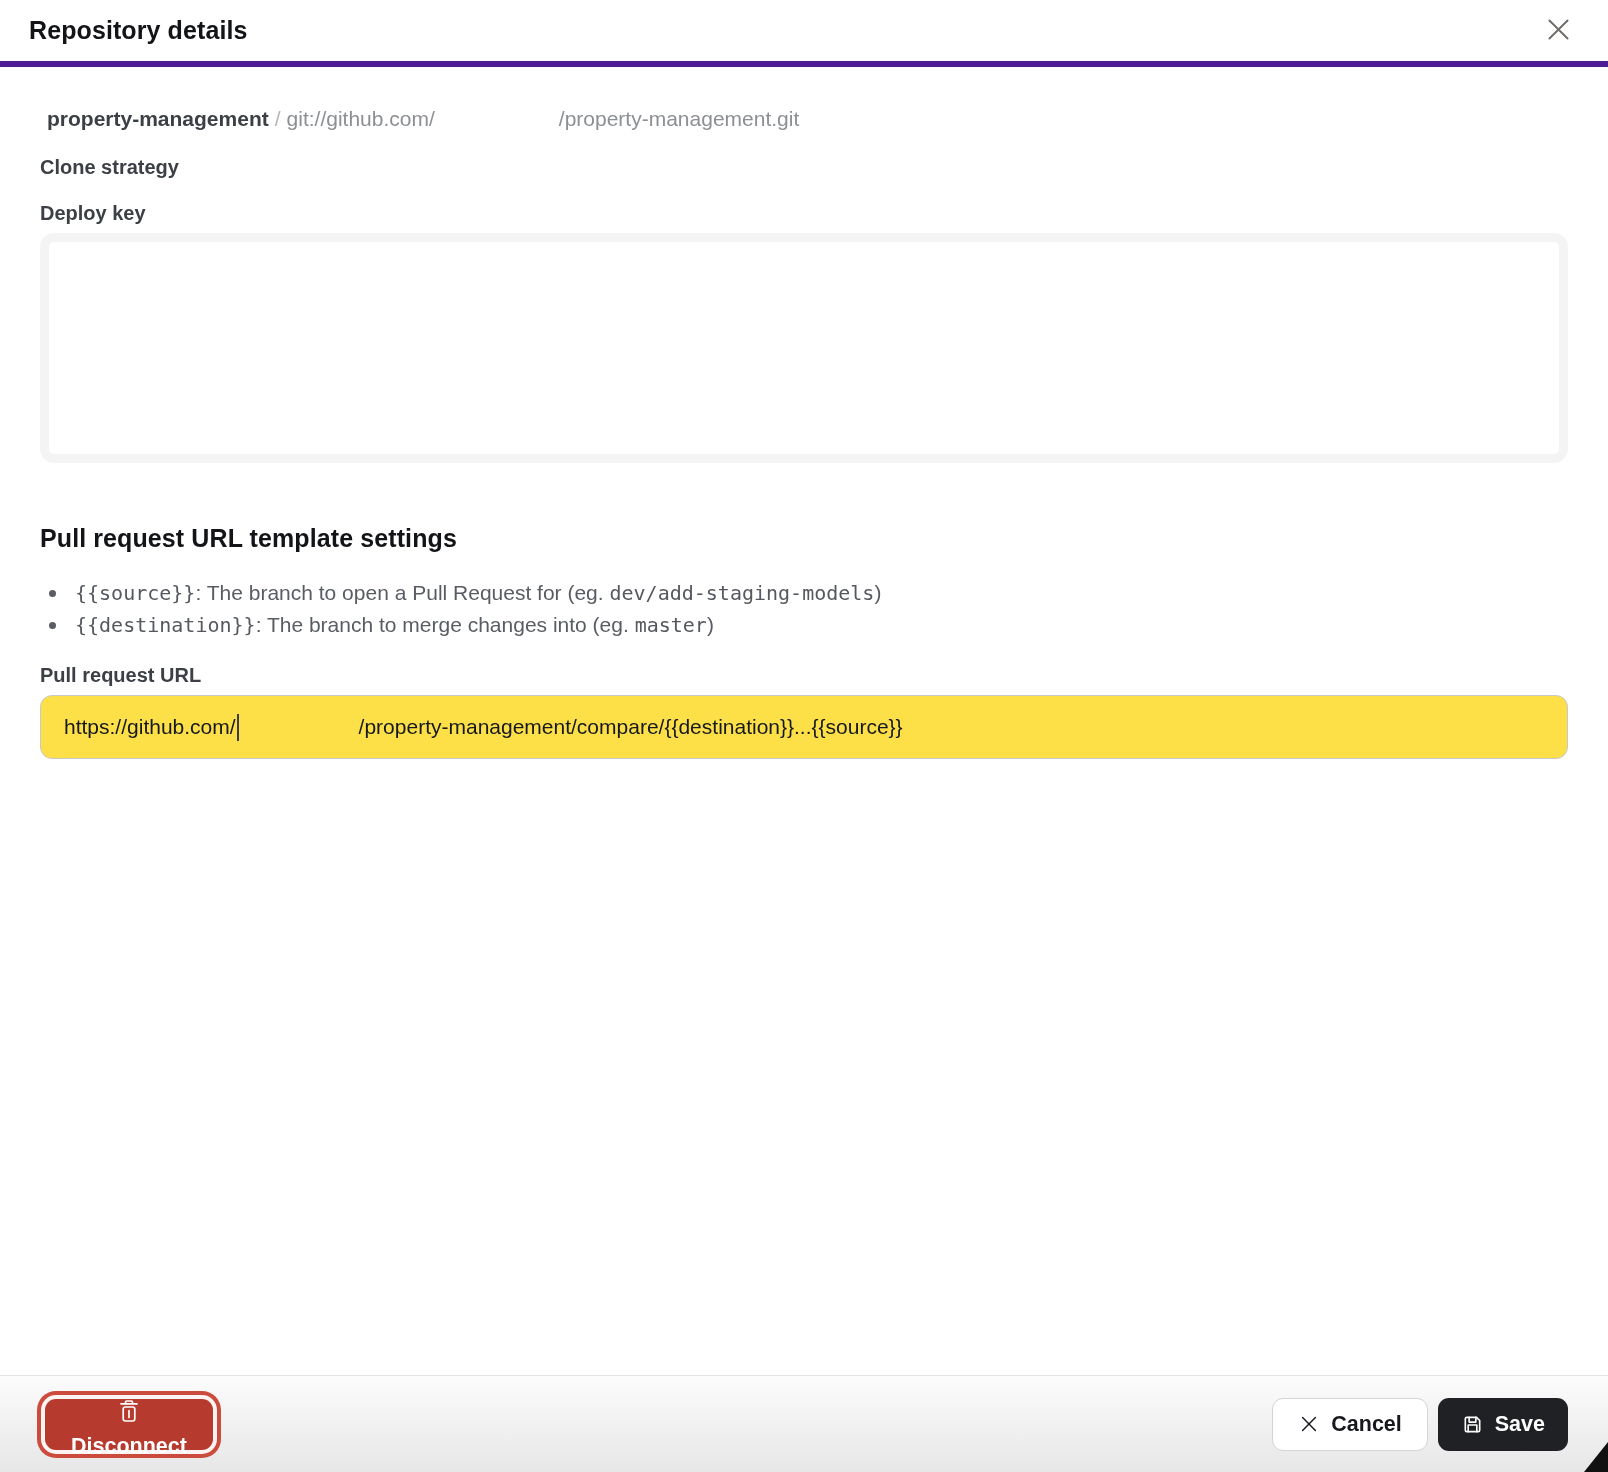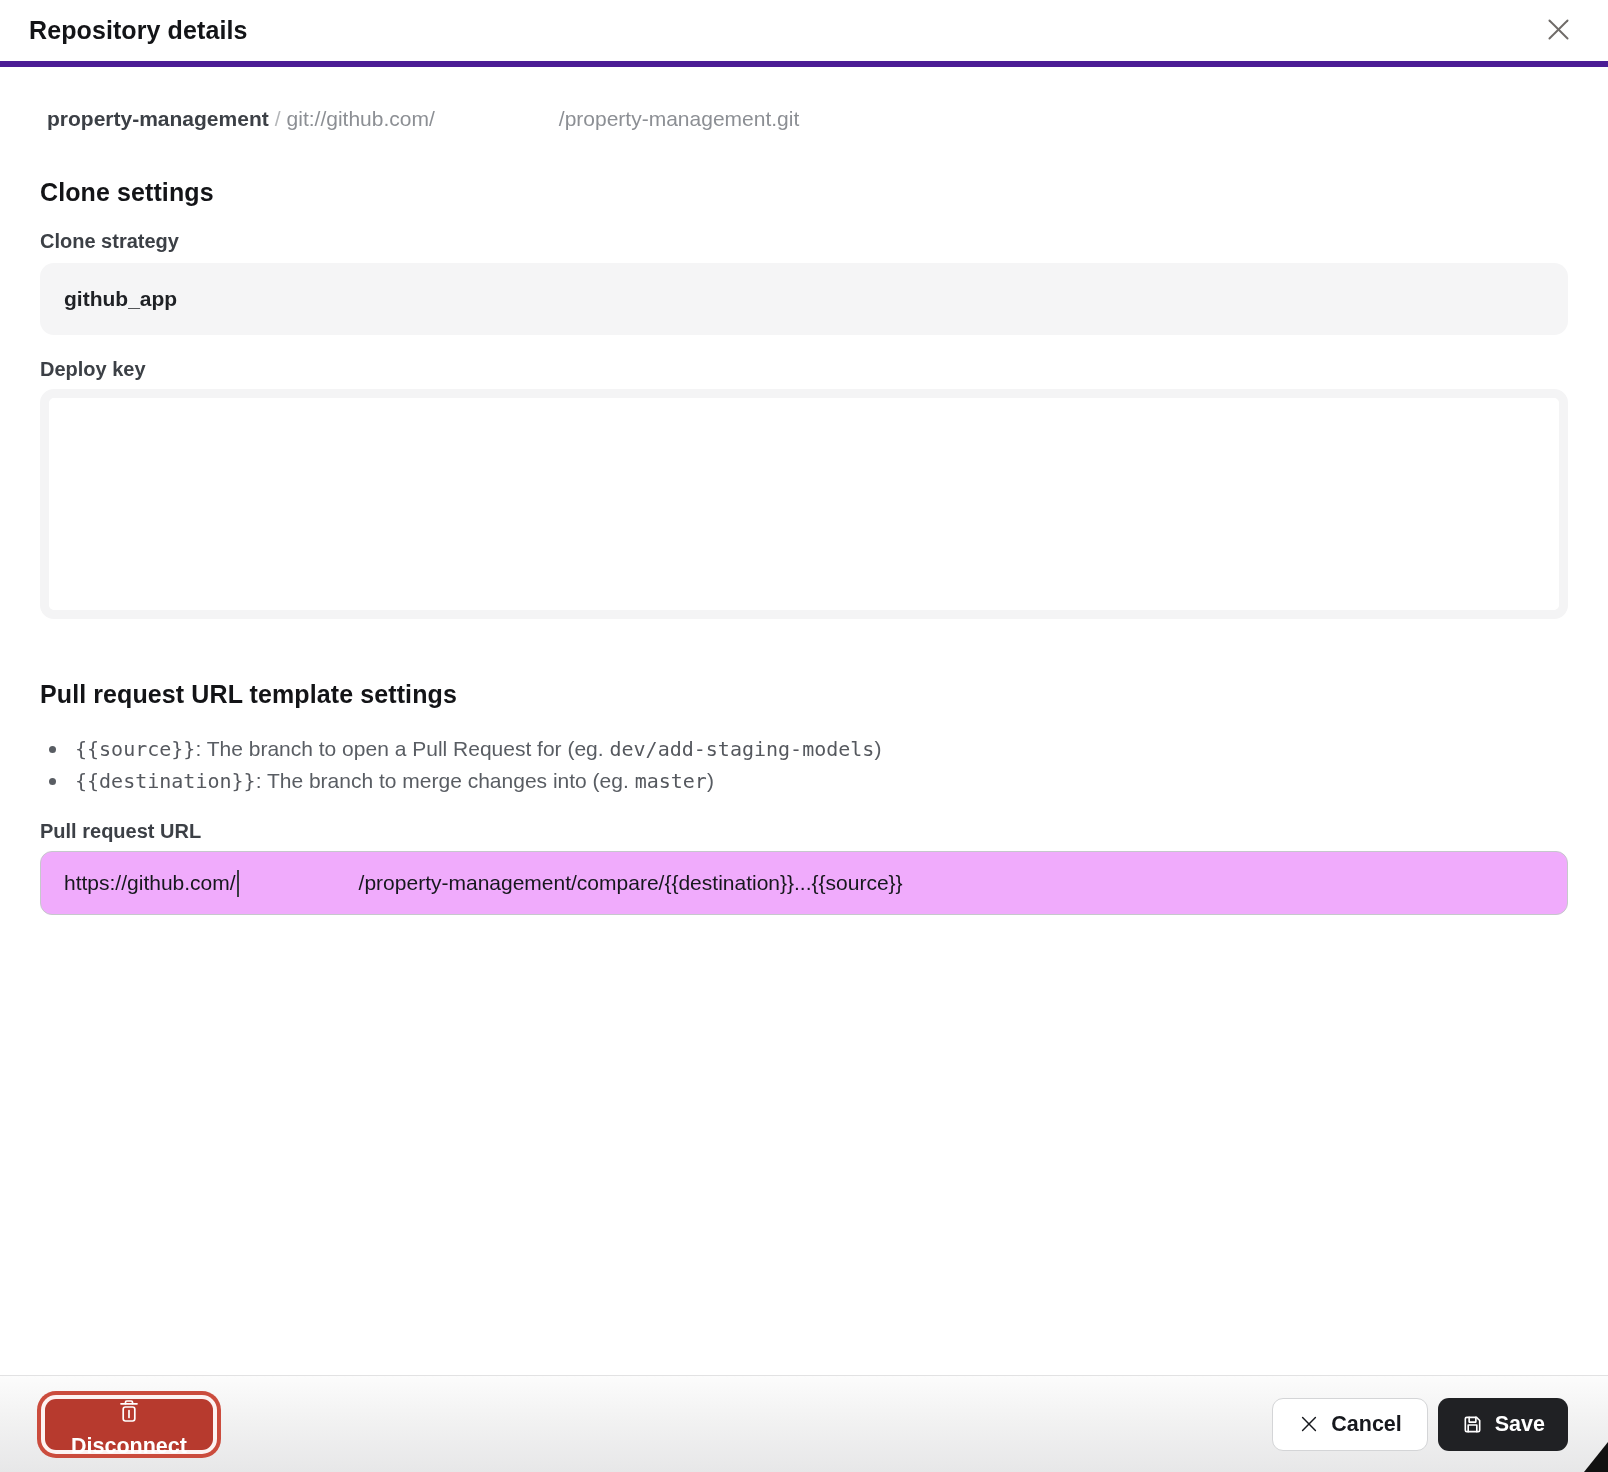--- a/index.html
+++ b/index.html
@@ -126,21 +126,21 @@
   }
 
   .url-label { margin-top: 22px; }
 
   .text-input {
     margin-top: 8px;
     width: 1528px;
     height: 64px;
     border: 1px solid #c6c8cc;
     border-radius: 12px;
-    background: #f0abfc;
+    background: #fde047;
     display: flex;
     align-items: center;
     padding: 0 23px;
     font-size: 21px;
     color: #16181d;
     white-space: nowrap;
     cursor: text;
   }
   .caret {
     display: inline-block;
@@ -225,26 +225,22 @@
       </span>
     </button>
   </div>
 
   <div class="content">
 
     <div class="breadcrumb">
       <span class="repo">property-management</span><span class="sep">/</span><span>git://github.com/</span><span class="redacted-gap"></span><span>/property-management.git</span>
     </div>
 
-    <h2 class="section-heading">Clone settings</h2>
 
     <div class="field-label">Clone strategy</div>
-    <div class="readonly-field">
-      <span>github_app</span>
-    </div>
 
     <div class="field-label">Deploy key</div>
     <div class="textarea-wrap">
       <textarea value="" style=""></textarea>
     </div>
 
     <h2 class="section-heading pr-heading">Pull request URL template settings</h2>
 
 
     <ul class="pr-bullets">

